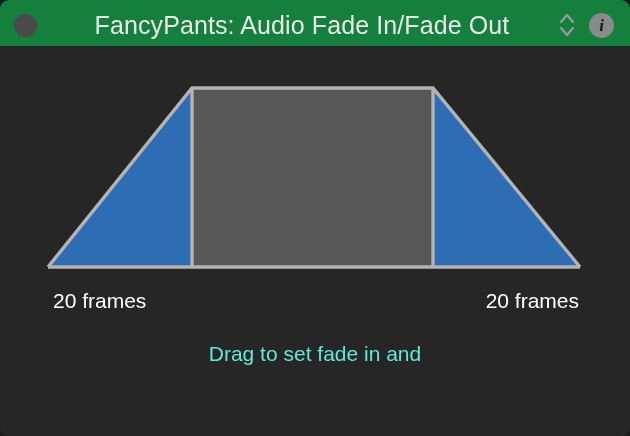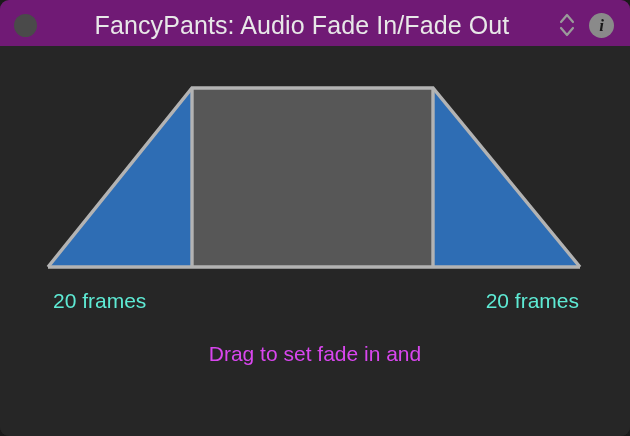--- a/index.html
+++ b/index.html
@@ -24,21 +24,21 @@
     box-sizing: border-box;
   }
 
   
   #titlebar {
     position: absolute;
     left: 0;
     top: 0;
     width: 630px;
     height: 46px;
-    background: #701a75;
+    background: #15803d;
     display: flex;
     align-items: center;
     box-sizing: border-box;
     padding: 4px 14px 0 14px;
   }
 
   #activation-dot {
     width: 23px;
     height: 23px;
     border-radius: 50%;
@@ -106,34 +106,34 @@
     left: 0;
     top: 0;
     width: 630px;
     height: 230px;
   }
 
   
   .frame-label {
     position: absolute;
     top: 243px;
-    color: #5eead4;
+    color: #ffffff;
     font-size: 21px;
     white-space: nowrap;
   }
   #fade-in-label  { left: 53px; }
   #fade-out-label { right: 51px; }
 
   #hint-text {
     position: absolute;
     left: 0;
     top: 294px;
     width: 630px;
     text-align: center;
-    color: #d946ef;
+    color: #5eead4;
     font-size: 21px;
     line-height: 27px;
   }
   #hint-text span { display: block; }
 </style>
 </head>
 <body>
 
 <div id="window">
 

